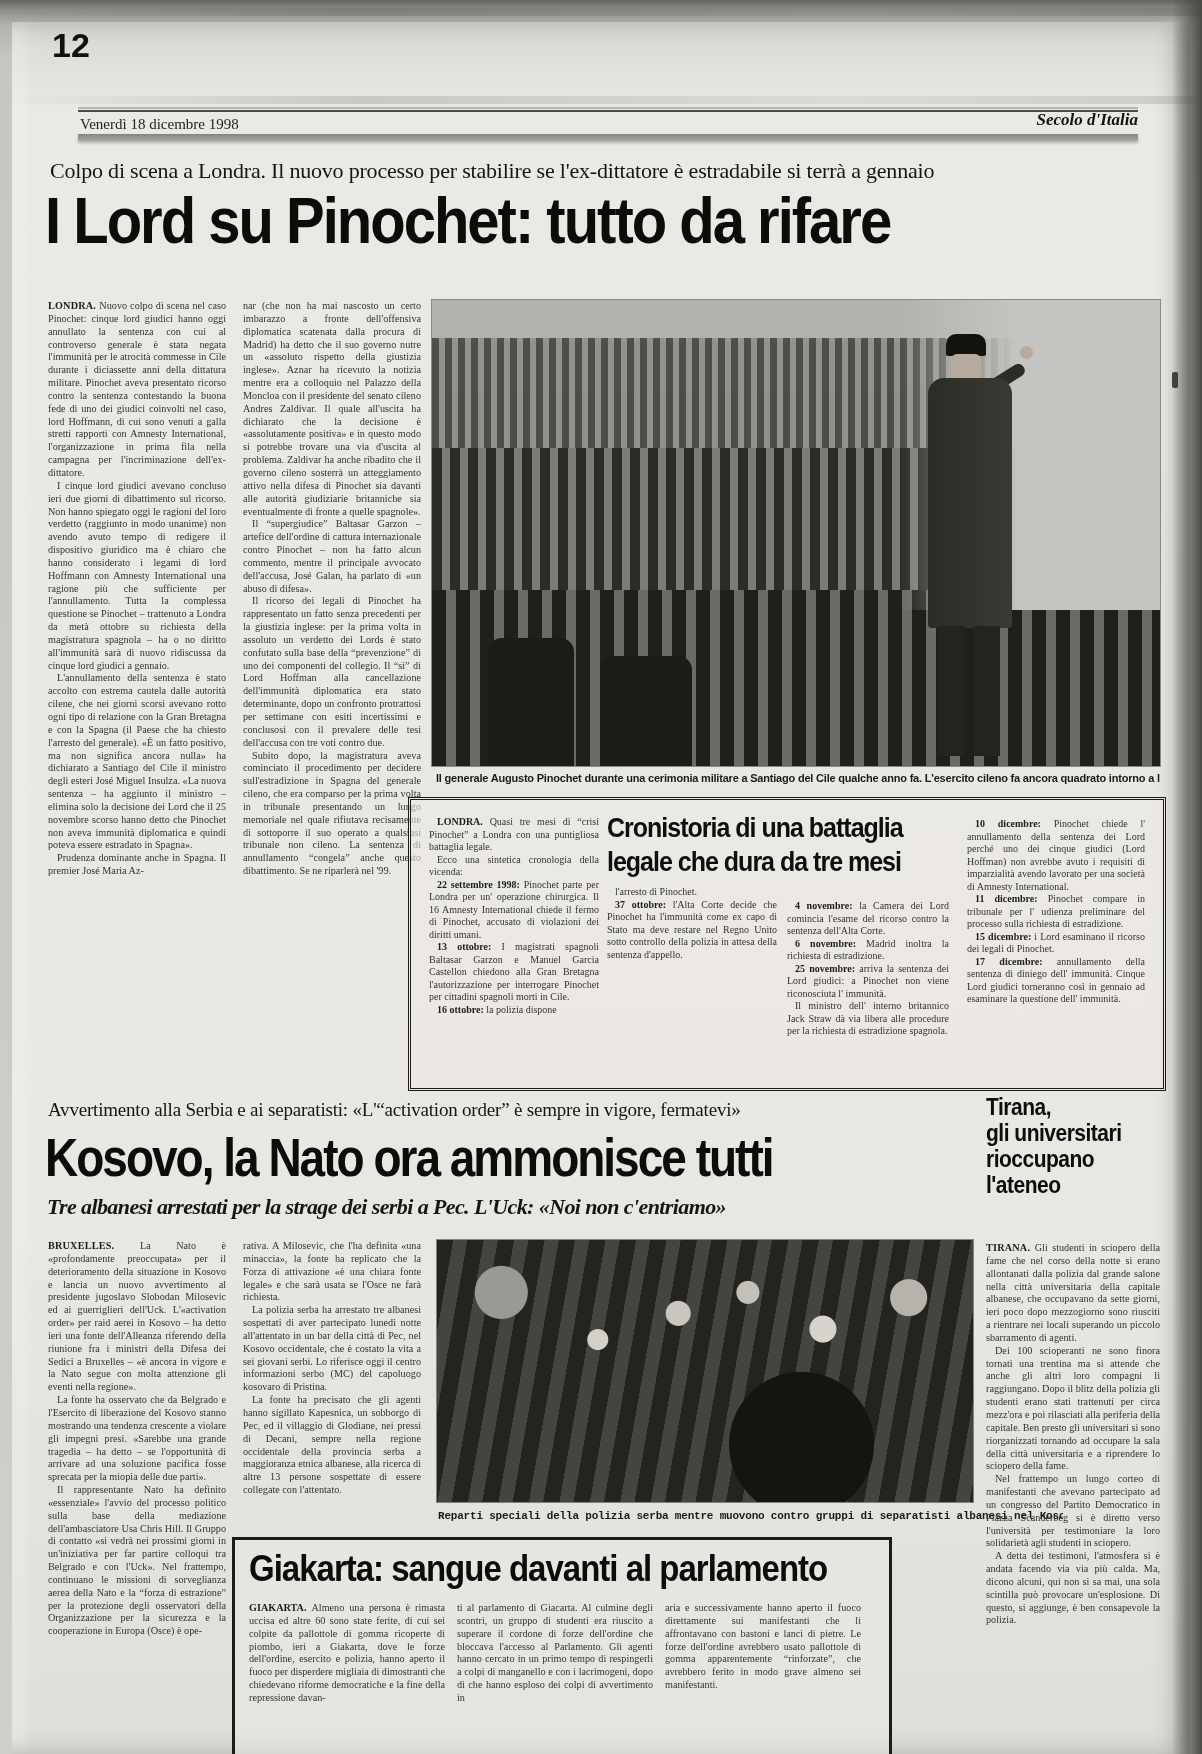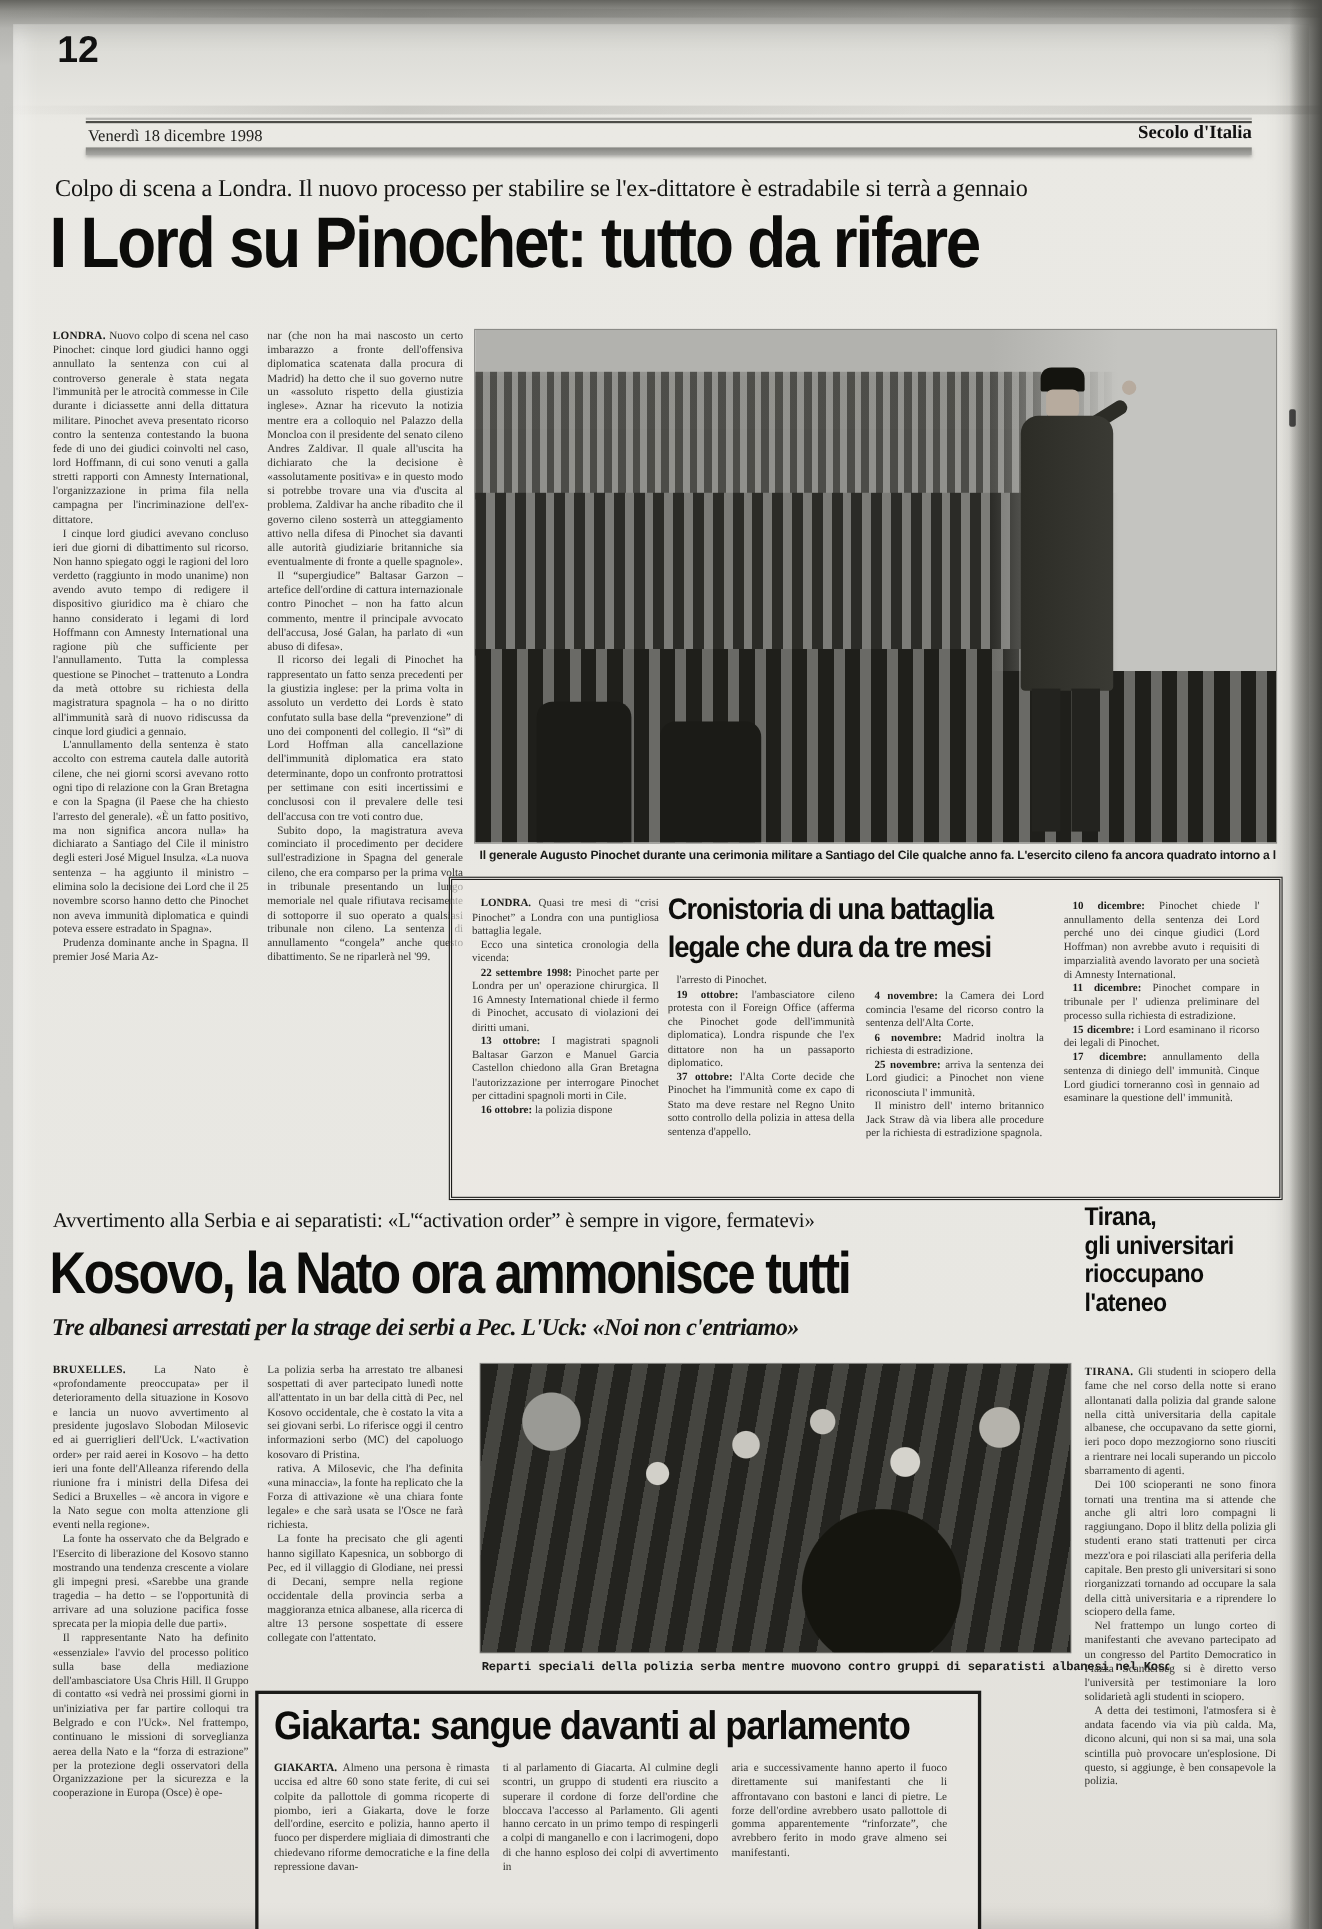--- a/index.html
+++ b/index.html
@@ -15,21 +15,21 @@
   .streak{left:0;width:1202px;height:8px;background:linear-gradient(90deg,rgba(120,120,115,.0),rgba(110,110,105,.5) 30%,rgba(130,130,125,.25) 70%,rgba(110,110,105,.45));}
   .artifact{width:6px;height:16px;background:#202020;opacity:.8;border-radius:2px;}
 
   
   .pagenum{left:52px;top:26px;font-family:"Liberation Sans",sans-serif;font-weight:bold;font-size:34px;color:#111;}
   .section-title{left:0;top:46px;width:1202px;text-align:center;}
   .big-e{font-family:"DejaVu Serif",serif;font-weight:bold;font-size:66px;color:#8d8d89;vertical-align:-6px;}
   .steri{font-family:"DejaVu Serif",serif;font-style:italic;font-weight:bold;font-size:44px;color:#141412;margin-left:2px;}
   .rule-a{left:78px;top:110px;width:1060px;height:2px;background:#4c4c48;box-shadow:0 -3px 0 rgba(90,90,85,.35);}
   .dateline{left:80px;top:116px;font-size:15px;color:#22221f;}
-  .masthead{left:950px;top:110px;width:188px;text-align:right;font-weight:bold;font-size:17px;color:#111;}
+  .masthead{left:950px;top:110px;width:188px;text-align:right;font-style:italic;font-weight:bold;font-size:17px;color:#111;}
   .rule-b{left:78px;top:134px;width:1060px;height:7px;background:linear-gradient(180deg,#83837f,#a8a8a4);box-shadow:0 2px 3px rgba(120,120,115,.5);}
 
   
   .kicker{font-size:22px;color:#151513;letter-spacing:-.2px;}
   .headline-1{left:45px;top:183px;width:1095px;font-family:"Liberation Sans",sans-serif;font-weight:bold;
         font-size:58px;letter-spacing:-2px;color:#0c0c0a;transform:scaleY(1.12);transform-origin:left top;white-space:nowrap;}
   .deck{font-style:italic;font-weight:bold;letter-spacing:-.4px;color:#161614;white-space:nowrap;}
   .deck-1{left:47px;top:252px;width:1095px;font-size:26px;}
   .headline-2{left:45px;top:1126px;width:845px;font-family:"Liberation Sans",sans-serif;font-weight:bold;
         font-size:46px;letter-spacing:-2px;color:#0c0c0a;transform:scaleY(1.16);transform-origin:left top;white-space:nowrap;}
@@ -157,21 +157,20 @@
         <p><b>LONDRA. </b>Quasi tre mesi di “crisi Pinochet” a Londra con una puntigliosa battaglia legale.</p>
         <p>Ecco una sintetica cronologia della vicenda:</p>
         <p><b>22 settembre 1998: </b>Pinochet parte per Londra per un' operazione chirurgica. Il 16 Amnesty International chiede il fermo di Pinochet, accusato di violazioni dei diritti umani.</p>
         <p><b>13 ottobre: </b>I magistrati spagnoli Baltasar Garzon e Manuel Garcia Castellon chiedono alla Gran Bretagna l'autorizzazione per interrogare Pinochet per cittadini spagnoli morti in Cile.</p>
         <p><b>16 ottobre: </b>la polizia dispone</p>
       </div>
     <div class="cron-h" style="left:196px;top:12px;">Cronistoria di una battaglia</div>
     <div class="cron-h" style="left:196px;top:46px;">legale che dura da tre mesi</div>
     <div class="cron-col cron-c2">
         <p>l'arresto di Pinochet.</p>
-        <p><b>19 ottobre: </b>l'ambasciatore cileno protesta con il Foreign Office (afferma che Pinochet gode dell'immunità diplomatica). Londra rispunde che l'ex dittatore non ha un passaporto diplomatico.</p>
         <p><b>37 ottobre: </b>l'Alta Corte decide che Pinochet ha l'immunità come ex capo di Stato ma deve restare nel Regno Unito sotto controllo della polizia in attesa della sentenza d'appello.</p>
       </div>
     <div class="cron-col cron-c3">
         <p><b>4 novembre: </b>la Camera dei Lord comincia l'esame del ricorso contro la sentenza dell'Alta Corte.</p>
         <p><b>6 novembre: </b>Madrid inoltra la richiesta di estradizione.</p>
         <p><b>25 novembre: </b>arriva la sentenza dei Lord giudici: a Pinochet non viene riconosciuta l' immunità.</p>
         <p>Il ministro dell' interno britannico Jack Straw dà via libera alle procedure per la richiesta di estradizione spagnola.</p>
       </div>
     <div class="cron-col cron-c4">
         <p><b>10 dicembre: </b>Pinochet chiede l' annullamento della sentenza dei Lord perché uno dei cinque giudici (Lord Hoffman) non avrebbe avuto i requisiti di imparzialità avendo lavorato per una società di Amnesty International.</p>
@@ -187,22 +186,22 @@
 rioccupano
 l'ateneo</div>
   <div class="abs headline-2">Kosovo, la Nato ora ammonisce tutti</div>
   <div class="abs deck deck-2">Tre albanesi arrestati per la strage dei serbi a Pec. L'Uck: «Noi non c'entriamo»</div>
   <div class="abs col k-col1">
       <p><b>BRUXELLES. </b>La Nato è «profondamente preoccupata» per il deterioramento della situazione in Kosovo e lancia un nuovo avvertimento al presidente jugoslavo Slobodan Milosevic ed ai guerriglieri dell'Uck. L'«activation order» per raid aerei in Kosovo – ha detto ieri una fonte dell'Alleanza riferendo della riunione fra i ministri della Difesa dei Sedici a Bruxelles – «è ancora in vigore e la Nato segue con molta attenzione gli eventi nella regione».</p>
       <p>La fonte ha osservato che da Belgrado e l'Esercito di liberazione del Kosovo stanno mostrando una tendenza crescente a violare gli impegni presi. «Sarebbe una grande tragedia – ha detto – se l'opportunità di arrivare ad una soluzione pacifica fosse sprecata per la miopia delle due parti».</p>
       <p>Il rappresentante Nato ha definito «essenziale» l'avvio del processo politico sulla base della mediazione dell'ambasciatore Usa Chris Hill. Il Gruppo di contatto «si vedrà nei prossimi giorni in un'iniziativa per far partire colloqui tra Belgrado e con l'Uck». Nel frattempo, continuano le missioni di sorveglianza aerea della Nato e la “forza di estrazione” per la protezione degli osservatori della Organizzazione per la sicurezza e la cooperazione in Europa (Osce) è ope-</p>
     </div>
   <div class="abs col k-col2">
+      <p>rativa. A Milosevic, che l'ha definita «una minaccia», la fonte ha replicato che la Forza di attivazione «è una chiara fonte legale» e che sarà usata se l'Osce ne farà richiesta.</p>
       <p>La polizia serba ha arrestato tre albanesi sospettati di aver partecipato lunedì notte all'attentato in un bar della città di Pec, nel Kosovo occidentale, che è costato la vita a sei giovani serbi. Lo riferisce oggi il centro informazioni serbo (MC) del capoluogo kosovaro di Pristina.</p>
-      <p>rativa. A Milosevic, che l'ha definita «una minaccia», la fonte ha replicato che la Forza di attivazione «è una chiara fonte legale» e che sarà usata se l'Osce ne farà richiesta.</p>
       <p>La fonte ha precisato che gli agenti hanno sigillato Kapesnica, un sobborgo di Pec, ed il villaggio di Glodiane, nei pressi di Decani, sempre nella regione occidentale della provincia serba a maggioranza etnica albanese, alla ricerca di altre 13 persone sospettate di essere collegate con l'attentato.</p>
     </div>
   <div class="abs photo2"></div>
   <div class="abs caption caption-2">Reparti speciali della polizia serba mentre muovono contro gruppi di separatisti albanesi nel Kosovo</div>
 
   <div class="abs gbox">
     <div class="g-headline">Giakarta: sangue davanti al parlamento</div>
     <div class="g-col g-c1">
         <p><b>GIAKARTA. </b>Almeno una persona è rimasta uccisa ed altre 60 sono state ferite, di cui sei colpite da pallottole di gomma ricoperte di piombo, ieri a Giakarta, dove le forze dell'ordine, esercito e polizia, hanno aperto il fuoco per disperdere migliaia di dimostranti che chiedevano riforme democratiche e la fine della repressione davan-</p>
       </div>

